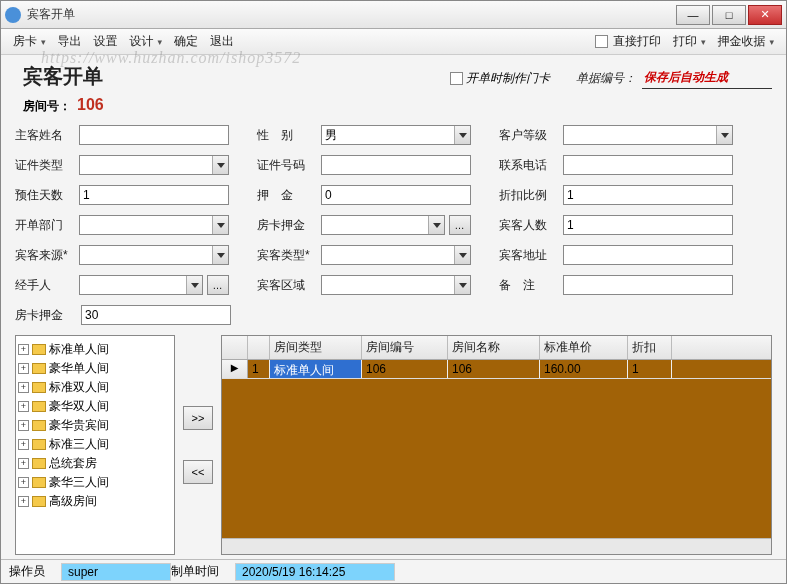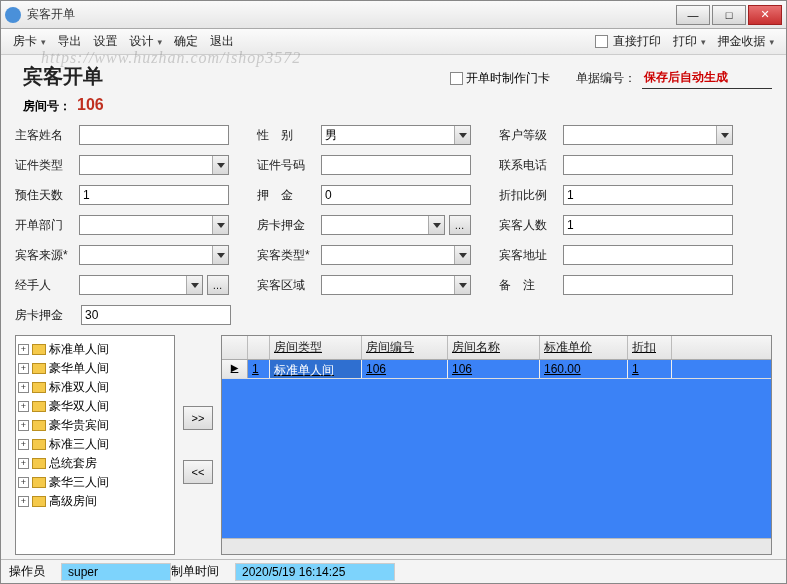--- a/index.html
+++ b/index.html
@@ -12,41 +12,41 @@
 .winbtn { width:34px; height:20px; border:1px solid #888; background:linear-gradient(#f8f8f8,#d8d8d8); display:flex; align-items:center; justify-content:center; font-size:11px; }
 .winbtn.close { background:linear-gradient(#e87070,#c83030); color:#fff; border-color:#a02020; }
 .menubar { height:26px; background:linear-gradient(#fbfbfb,#eaeaea); border-bottom:1px solid #ccc; display:flex; align-items:center; padding:0 6px; }
 .menubar .mi { padding:2px 6px; display:flex; align-items:center; gap:2px; color:#222; cursor:default; }
 .menubar .spacer { flex:1; }
 .menubar .dd::after { content:"▾"; font-size:9px; margin-left:2px; color:#555; }
 .chk { width:13px; height:13px; border:1px solid #888; background:#fff; display:inline-block; margin-right:3px; }
 .body { flex:1; padding:6px 14px 4px 14px; display:flex; flex-direction:column; overflow:hidden; }
 .hdr { display:flex; align-items:center; }
 .hdr .bigtitle { font-size:20px; font-weight:bold; color:#222; padding:2px 0 6px 8px; }
-.hdr .r { margin-left:auto; display:flex; align-items:center; gap:6px; }
+.hdr .r { margin-left:auto; display:flex; align-items:center; gap:6px;font-style:italic; }
 .hdr .rlabel { color:#222; }
 .hdr .rval { color:#c00; font-weight:bold; border-bottom:1px solid #333; padding:0 6px 2px 2px; min-width:130px; }
 .hdr .chkrow { display:flex; align-items:center; margin-right:20px; }
 .roomno { padding:0 0 10px 8px; font-size:15px; font-weight:bold; }
 .roomno .val { color:#c03020; margin-left:6px; font-size:16px; }
 .grid { display:grid; grid-template-columns: 60px 150px 20px 60px 150px 20px 60px 170px; column-gap:4px; row-gap:10px; align-items:center; }
 .lbl { color:#222; text-align:left; white-space:nowrap; }
 .inp { height:20px; border:1px solid #888; background:#fff; padding:0 3px; width:100%; }
 .cmb { position:relative; }
 .cmb .arr { position:absolute; right:1px; top:1px; width:16px; height:18px; background:linear-gradient(#f4f4f4,#d8d8d8); border-left:1px solid #aaa; display:flex; align-items:center; justify-content:center; }
 .cmb .arr::after { content:""; border-left:4px solid transparent; border-right:4px solid transparent; border-top:5px solid #333; }
 .btnsmall { width:22px; height:20px; border:1px solid #888; background:linear-gradient(#f4f4f4,#d8d8d8); display:flex; align-items:center; justify-content:center; font-size:10px; letter-spacing:1px; }
 .mid { display:flex; gap:8px; margin-top:10px; flex:1; min-height:0; }
 .tree { width:160px; border:1px solid #888; background:#fff; padding:4px 2px; overflow:auto; }
 .tnode { display:flex; align-items:center; gap:3px; padding:1px 0; }
 .tnode .exp { width:11px; height:11px; border:1px solid #888; display:flex; align-items:center; justify-content:center; font-size:9px; line-height:1; color:#333; background:#fff; }
 .tnode .folder { width:14px; height:11px; background:#f5c94a; border:1px solid #bb9020; }
 .transfer { display:flex; flex-direction:column; gap:30px; justify-content:center; }
 .tbtn { width:30px; height:24px; border:1px solid #888; background:linear-gradient(#f6f6f6,#dcdcdc); display:flex; align-items:center; justify-content:center; font-size:11px; }
-.tablewrap { flex:1; border:1px solid #888; background:#3b82f6; display:flex; flex-direction:column; overflow:hidden;text-decoration:underline; }
+.tablewrap { flex:1; border:1px solid #888; background:#a16207; display:flex; flex-direction:column; overflow:hidden; }
 .thead { display:flex; background:linear-gradient(#f6f6f6,#e4e4e4); border-bottom:1px solid #aaa; }
 .th { border-right:1px solid #bbb; padding:3px 4px; color:#222; overflow:hidden; white-space:nowrap; }
 .trow { display:flex; border-bottom:1px solid #ddd; }
 .td { border-right:1px solid #eee; padding:2px 4px; overflow:hidden; white-space:nowrap; height:18px; }
 .sel { background:#2f6fd0; color:#fff; }
 .rowhdr { width:26px; background:linear-gradient(#f6f6f6,#e4e4e4); border-right:1px solid #aaa; text-align:center; font-size:10px; }
 .scrollsp { flex:1; }
 .hscroll { height:16px; background:#e8e8e8; border-top:1px solid #bbb; }
 .status { height:24px; border-top:1px solid #bbb; background:#f4f4f4; display:flex; align-items:center; padding:0 8px; }
 .status .sval { border:1px solid #ccc; background:#7dd3fc; padding:1px 6px; min-width:110px;margin-left:16px; }

